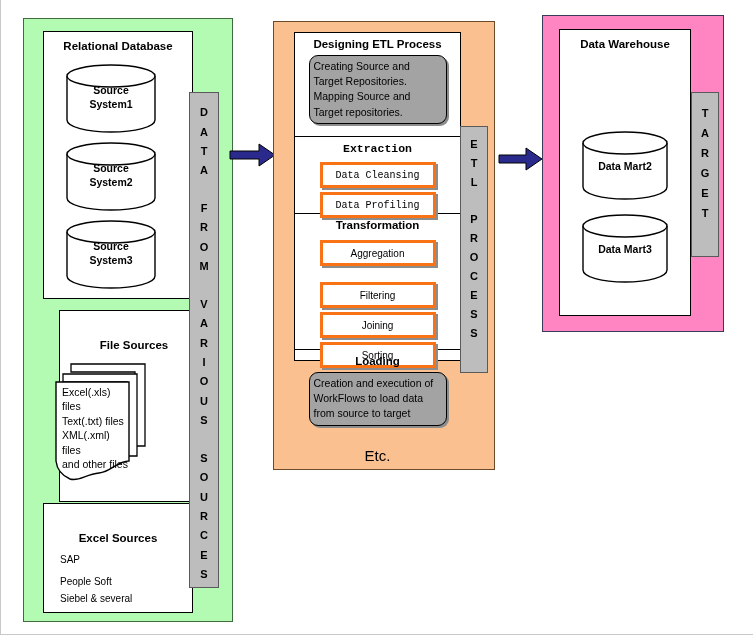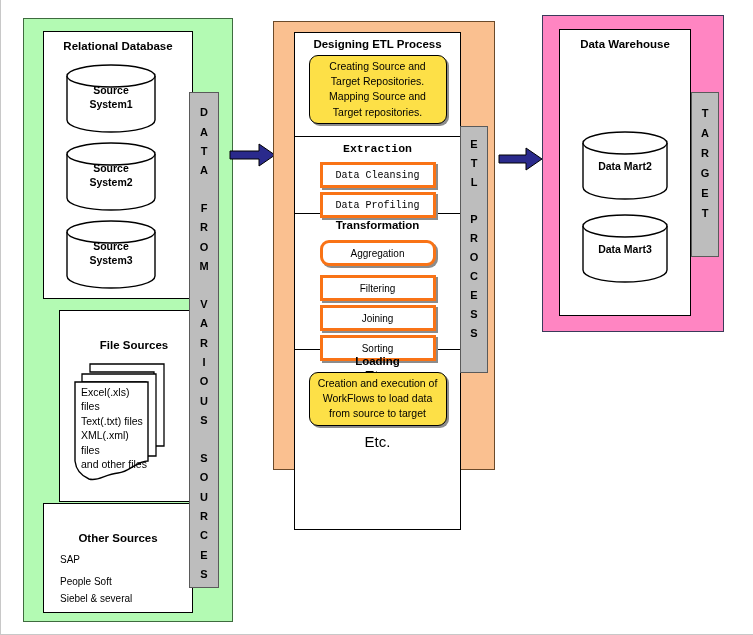--- a/index.html
+++ b/index.html
@@ -61,49 +61,49 @@
   .cyl{position:absolute;}
   .cyl svg{display:block;}
   .cyl .cyl-label{
     position:absolute;left:0;width:100%;text-align:center;
     font-weight:bold;font-size:10.5px;color:#000;line-height:1.35;
     top:50%;transform:translateY(-52%);
     pointer-events:none;
   }
 
   
-  #filedoc{left:71px;top:360px;width:100px;height:130px;}
+  #filedoc{left:52px;top:360px;width:100px;height:130px;}
   #filedoc .doc-text{
     position:absolute;left:9px;top:25px;width:86px;
     font-size:10.5px;color:#000;line-height:1.38;
   }
 
   
   .other-line{position:absolute;left:16px;font-size:10px;color:#000;}
 
   
-  #etl-inner{left:293px;top:32px;width:167px;height:498px;background:#fff;border:1px solid #000;}
+  #etl-inner{left:293px;top:32px;width:167px;height:329px;background:#fff;border:1px solid #000;}
   .etl-sec{position:relative;border-bottom:1px solid #000;}
   .etl-sec:last-child{border-bottom:none;}
   .sec-title{
     text-align:center;font-weight:bold;font-size:11.5px;color:#000;
     padding:5px 0 3px 0;
   }
   .pill{
     margin:4px auto;width:110px;height:20px;
     border:3px solid #f97316;background:#fff;
     box-shadow:2px 2px 0 #8c8c8c;
     display:flex;align-items:center;justify-content:center;
     font-size:10px;color:#000;
   }
   .rrect{
-    margin:2px auto 5px auto;width:128px;
-    border:1px solid #000;background:#fde047;border-radius:9px;
+    margin:2px auto 19px auto;width:128px;
+    border:1px solid #000;background:#a3a3a3;border-radius:9px;
     box-shadow:2px 2px 0 #8c8c8c;
-    text-align:center;font-size:10.5px;color:#000;
+    text-align:left;font-size:10.5px;color:#000;
     line-height:1.45;padding:3px 4px;
   }
   .etc{text-align:center;font-size:15px;color:#000;padding:2px 0 3px 0;}
 
   
   #dw-inner{left:558px;top:29px;width:132px;height:287px;background:#fff;border:1px solid #000;}
   #dw-inner .box-title{top:8px;}
 
   
   .arrow{position:absolute;}
@@ -166,21 +166,21 @@
       <div>Excel(.xls)</div>
       <div>files</div>
       <div>Text(.txt) files</div>
       <div>XML(.xml)</div>
       <div>files</div>
       <div>and other files</div>
     </div>
   </div>
 
   <div class="abs whitebox" id="other-src">
-    <div class="box-title">Other Sources</div>
+    <div class="box-title">Excel Sources</div>
     <div class="other-line" style="top:50px;">SAP</div>
     <div class="other-line" style="top:72px;">People Soft</div>
     <div class="other-line" style="top:89px;text-align:right;">Siebel &amp; several</div>
   </div>
 
   <div class="abs vbar" id="bar-sources">
     <span>D</span>
       <span>A</span>
       <span>T</span>
       <span>A</span>
@@ -223,21 +223,21 @@
     </div>
 
     <div class="etl-sec" style="height:76px;font-family:Liberation Mono, monospace;">
       <div class="sec-title">Extraction</div>
       <div class="pill">Data Cleansing</div>
       <div class="pill">Data Profiling</div>
     </div>
 
     <div class="etl-sec" style="height:135px;">
       <div class="sec-title">Transformation</div>
-      <div class="pill" style="margin-top:6px;margin-bottom:9px;border-radius:9px;">Aggregation</div>
+      <div class="pill" style="margin-top:6px;margin-bottom:16px;">Aggregation</div>
       <div class="pill">Filtering</div>
       <div class="pill">Joining</div>
       <div class="pill">Sorting</div>
       <div class="etc">Etc.</div>
     </div>
 
     <div class="etl-sec" style="height:101px;">
       <div class="sec-title">Loading</div>
       <div class="rrect">Creation and execution of WorkFlows to load data from source to target</div>
       <div class="etc">Etc.</div>

